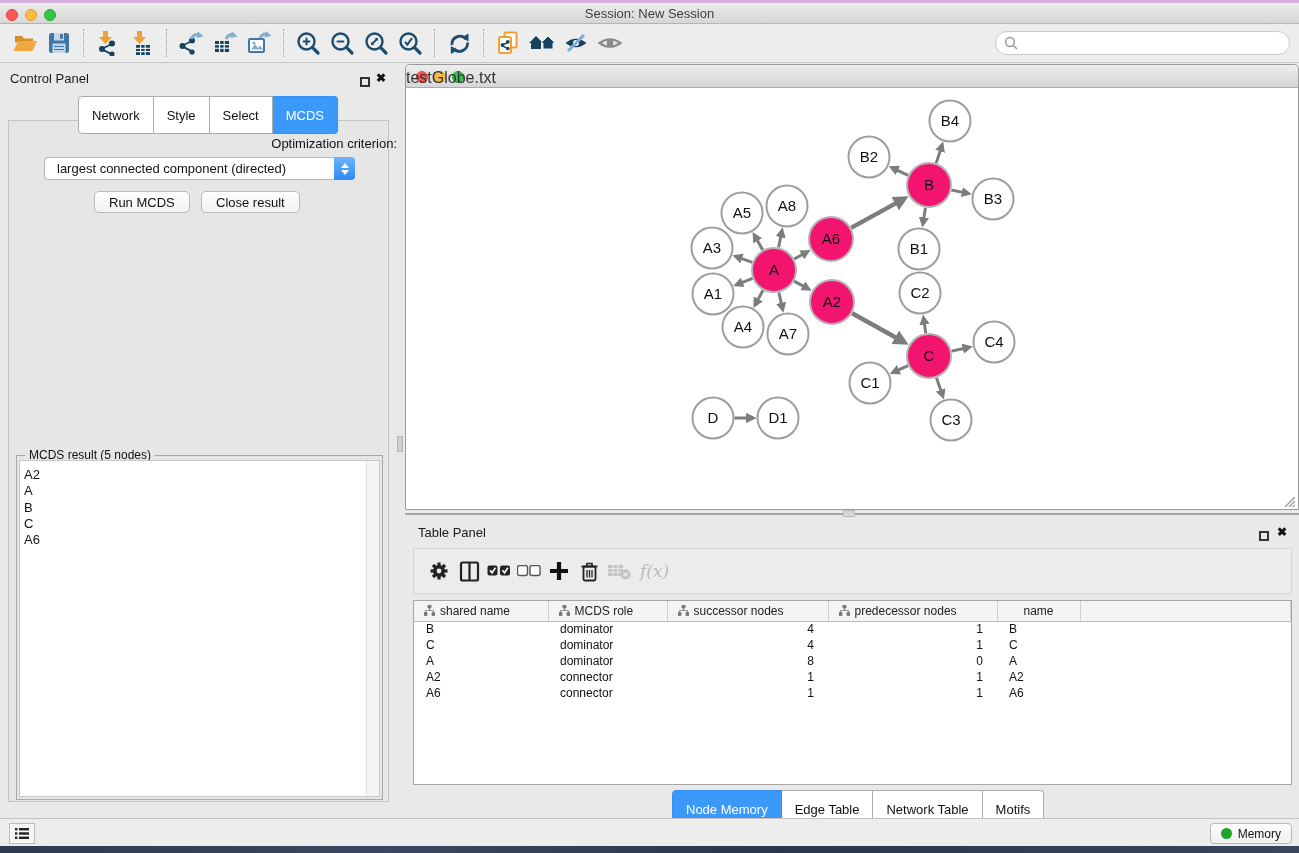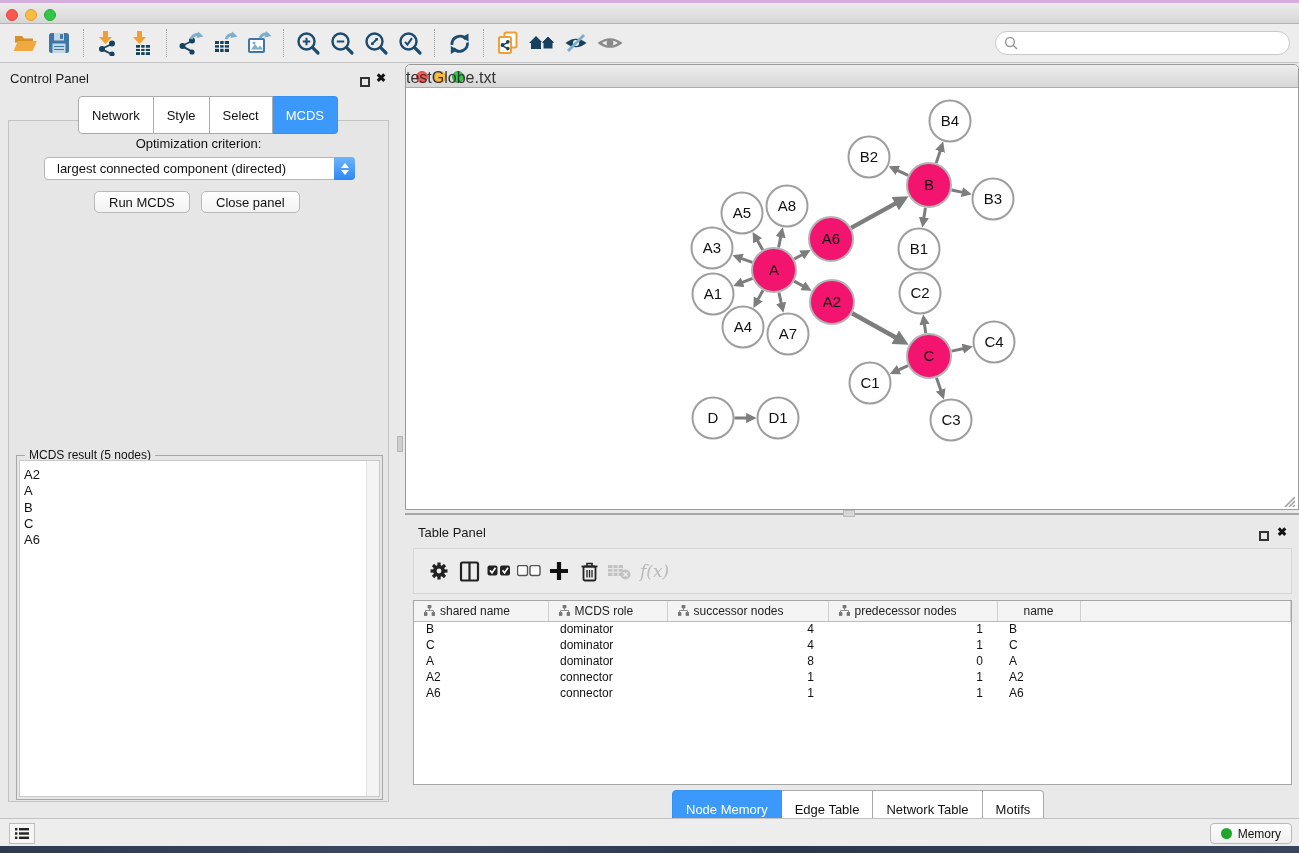--- a/index.html
+++ b/index.html
@@ -27,21 +27,21 @@
 .cp-head{left:10px;top:71px;font-size:13px;color:#1b1b1b}
 .float-box{width:10px;height:10px;border:2px solid #333;display:inline-block}
 .panel-x{font-size:12px;color:#111;font-weight:bold}
 .cp-body{left:8px;top:120px;width:381px;height:682px;background:#E6E6E6;border:1px solid #C3C3C3}
 .segbar{display:flex}
 .seg{background:#fff;border:1px solid #ABABAB;border-left:none;font-size:13px;color:#111;height:22px;display:flex;align-items:center;padding:18px 13px;cursor:default}
 .seg:first-child{border-left:1px solid #ABABAB;border-radius:4px 0 0 4px}
 .seg:last-child{border-radius:0 4px 4px 0}
 .seg.active{background:#3B99FC;border-color:#3592F2;color:#fff}
 .cp-tabs{left:78px;top:96px}
-.opt-label{left:0;top:136px;width:397px;text-align:center;font-size:13px;color:#111}
+.opt-label{left:0;top:136px;width:397px;text-align:right;font-size:13px;color:#111}
 .dropdown{left:44px;top:157px;width:311px;height:23px;background:#fff;border:1px solid #B5B5B5;border-radius:4px;display:flex;align-items:center;font-size:13px;color:#111}
 .dropdown .val{flex:1;padding-left:12px;white-space:nowrap;overflow:hidden}
 .stepper{width:21px;height:23px;margin:-1px -1px -1px 0;border-radius:0 4px 4px 0;background:linear-gradient(#6FB5FD,#2E87F5);display:flex;flex-direction:column;align-items:center;justify-content:center;gap:2px}
 .stepper .up{width:0;height:0;border-left:4px solid transparent;border-right:4px solid transparent;border-bottom:5px solid #fff}
 .stepper .dn{width:0;height:0;border-left:4px solid transparent;border-right:4px solid transparent;border-top:5px solid #fff}
 .btn{position:absolute;height:22px;background:linear-gradient(#FFFFFF,#F2F2F2);border:1px solid #B9B9B9;border-radius:5px;font-size:13px;color:#111;padding:0 14px;cursor:default}
 .groupbox{left:16px;top:455px;width:367px;height:345px;border:1px solid #A8A8A8;background:#E6E6E6}
 .groupbox .gtitle{position:absolute;left:8px;top:-8px;background:#E6E6E6;padding:0 4px;font-size:12px;color:#111}
 .resultlist{position:absolute;left:2px;top:4px;width:361px;height:337px;background:#fff;border:1px solid #C9C9C9;overflow:hidden}
 .resultlist .item{font-size:13px;color:#111;line-height:16.3px;padding-left:4px}
@@ -82,20 +82,21 @@
 .wall-bottom{left:0;top:846px;width:1299px;height:7px;background:linear-gradient(90deg,#2E3A50,#3C4660 30%,#2B364C 60%,#3A445C)}
 </style>
 </head>
 <body>
 
 <div class="abs wall-top"></div>
 <div class="abs titlebar">
   <span class="tl red" style="left:6px"></span>
   <span class="tl yellow" style="left:25px"></span>
   <span class="tl green" style="left:44px"></span>
+  <div class="title">Session: New Session</div>
 </div>
 
 <div class="abs toolbar">
   <button class="tbtn">
       <svg width="26" height="26" viewBox="0 0 26 26">
         <path d="M3 6 h7 l2 2.5 h9 v4 H3 z" fill="#D88F28"></path>
         <path d="M1.5 21 l4.5-10 h19 l-4.5 10 z" fill="#EFA93F"></path>
       </svg>
     </button>
   <button class="tbtn">
@@ -265,21 +266,21 @@
   </div>
 <div class="abs opt-label">Optimization criterion:</div>
 <div class="abs dropdown">
   <span class="val">largest connected component (directed)</span>
   <span class="stepper">
       <span class="up"></span>
       <span class="dn"></span>
     </span>
 </div>
 <button class="btn" style="left:94px;top:191px">Run MCDS</button>
-<button class="btn" style="left:201px;top:191px">Close panel</button>
+<button class="btn" style="left:201px;top:191px">Close result</button>
 <div class="abs groupbox">
   <span class="gtitle">MCDS result (5 nodes)</span>
   <div class="resultlist">
     <div id="result-items" style="padding-top: 6px;">
         <div class="item">A2</div>
         <div class="item">A</div>
         <div class="item">B</div>
         <div class="item">C</div>
         <div class="item">A6</div>
       </div>

